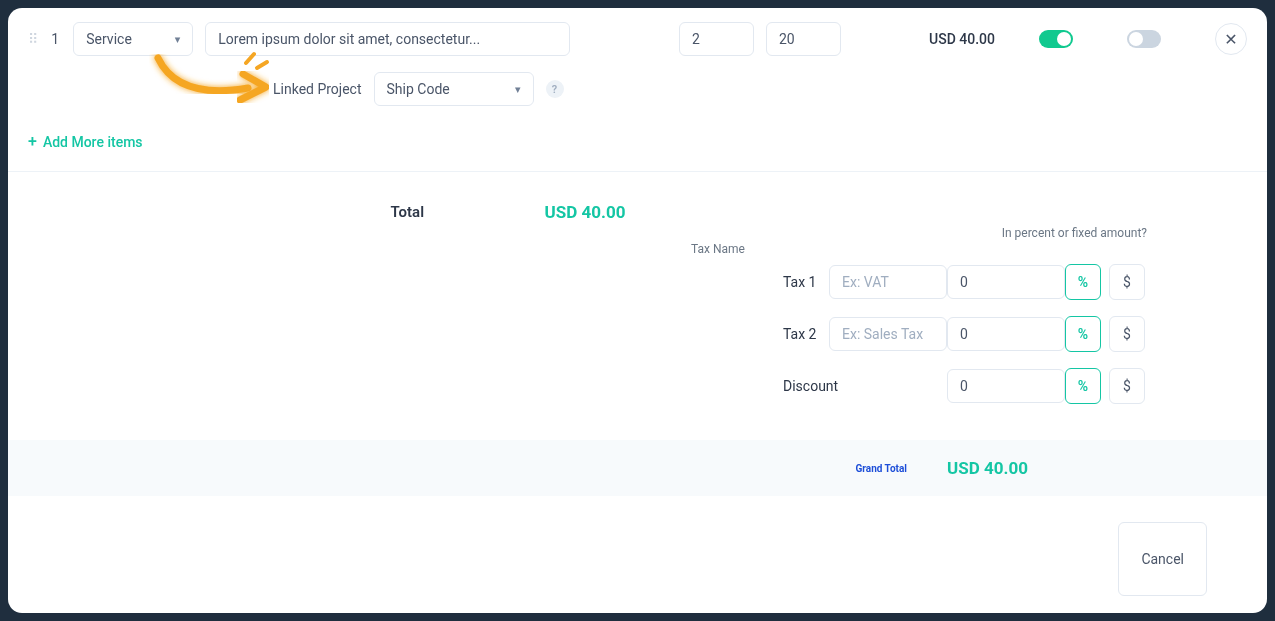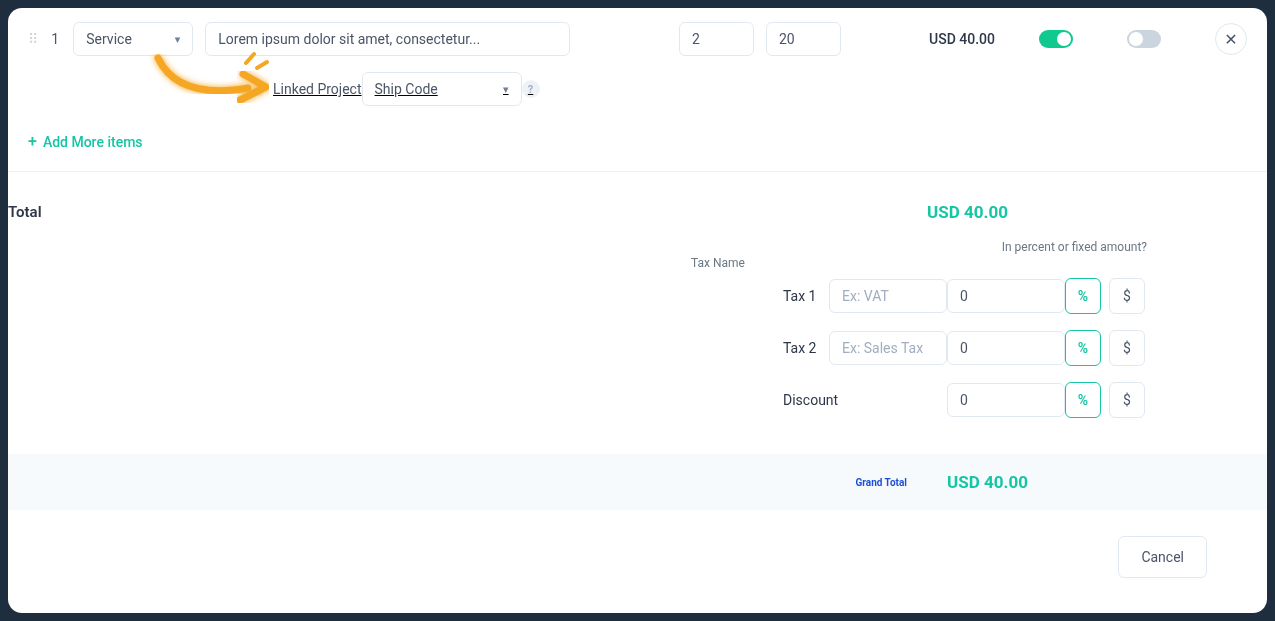--- a/index.html
+++ b/index.html
@@ -42,21 +42,21 @@
     .toggle::after { content: ''; width: 14px; height: 14px; background: #fff; border-radius: 50%; position: absolute; top: 2px; }
     .toggle.on { background: #10c98f; }
     .toggle.on::after { right: 2px; }
     .toggle.off { background: #cbd5e0; }
     .toggle.off::after { left: 2px; }
     .close-btn {
       width: 32px; height: 32px; border: 1px solid #e2e8f0; border-radius: 50%;
       display: flex; align-items: center; justify-content: center; cursor: pointer; color: #4a5568;
     }
     .linked-row {
-      display: flex; align-items: center; padding: 16px 20px 10px 265px; position: relative; text-decoration: underline;
+      display: flex; align-items: center; gap: 12px; padding: 16px 20px 10px 265px; position: relative;
     }
     .linked-label { font-size: 14px; color: #4a5568; }
     .linked-select { width: 160px; display: flex; justify-content: space-between; align-items: center; cursor: pointer; }
     .help-circle {
       width: 18px; height: 18px; border-radius: 50%; background: #edf2f7; color: #a0aec0;
       display: flex; align-items: center; justify-content: center; font-size: 11px; font-weight: 600; cursor: pointer;
     }
     .arrow-annotation {
       position: absolute;
       left: 140px;
@@ -65,21 +65,21 @@
       height: 75px;
       pointer-events: none;
     }
     .add-more {
       display: inline-flex; align-items: center; gap: 6px; padding: 16px 20px 20px 20px;
       color: #14c6a4; font-size: 14px; cursor: pointer; font-weight: 500;
     }
     .add-more .plus { font-size: 16px; }
     .divider { border-top: 1px solid #edf2f7; }
     .totals-area { padding: 30px 60px 20px 0; }
-    .totals-row { display: flex; align-items: center; justify-content: space-between; gap: 24px; margin-bottom: 18px; }
+    .totals-row { display: flex; align-items: center; justify-content: center; gap: 24px; margin-bottom: 4px; }
     .totals-label { font-size: 15px; color: #2d3748; font-weight: 600; width: 130px; text-align: left; }
     .totals-value { font-size: 17px; font-weight: 700; color: #14c6a4; width: 280px; text-align: left; }
     .tax-header { display: flex; justify-content: flex-end; gap: 24px; padding-right: 60px; margin-bottom: 8px; }
     .tax-header .col-a { width: 118px; font-size: 12px; color: #6b7785; margin-top: 16px; }
     .tax-header .col-b { width: 138px; }
     .tax-header .col-c { width: 152px; font-size: 12px; color: #6b7785; text-align: right; }
     .tax-row { display: flex; align-items: center; justify-content: flex-end; padding-right: 60px; margin-bottom: 16px; }
     .tax-label { font-size: 14px; color: #2d3748; width: 46px; }
     .tax-name { width: 118px; }
     .tax-val { width: 118px; }
@@ -88,21 +88,21 @@
       width: 36px; height: 36px; border-radius: 6px; display: flex; align-items: center; justify-content: center;
       font-size: 14px; cursor: pointer; border: 1px solid #e2e8f0; color: #4a5568;
     }
     .unit-btn.active { border-color: #14c6a4; color: #14c6a4; font-weight: 600; }
     .grand-bar {
       background: #f7fafc; padding: 18px 60px; display: flex; justify-content: flex-end; gap: 40px; align-items: center;
     }
     .grand-label { font-size: 10px; font-weight: 700; color: #1d4ed8; }
     .grand-value { font-size: 17px; font-weight: 700; color: #14c6a4; min-width: 260px; text-align: left; }
     .actions { display: flex; justify-content: flex-end; gap: 14px; padding: 26px 60px; align-items: center; }
-    .btn { padding: 12px 22px; border-radius: 6px; font-size: 14px; cursor: pointer; border: none; text-align: right; }
+    .btn { padding: 28px 22px; border-radius: 6px; font-size: 14px; cursor: pointer; border: none; text-align: right; }
     .btn-cancel { background: #fff; border: 1px solid #e2e8f0; color: #4a5568; }
     .btn-draft { background: #a7b3c4; color: #fff; }
     .btn-send { background: #14c6a4; color: #fff; }
     .highlight-box {
       border: 2px solid #ff2f70; border-radius: 8px; padding: 6px 8px; display: flex; gap: 14px;
     }
     .chevron { font-size: 11px; color: #718096; }
     input::placeholder { color: #a0aec0; }
   </style>
 </head>

